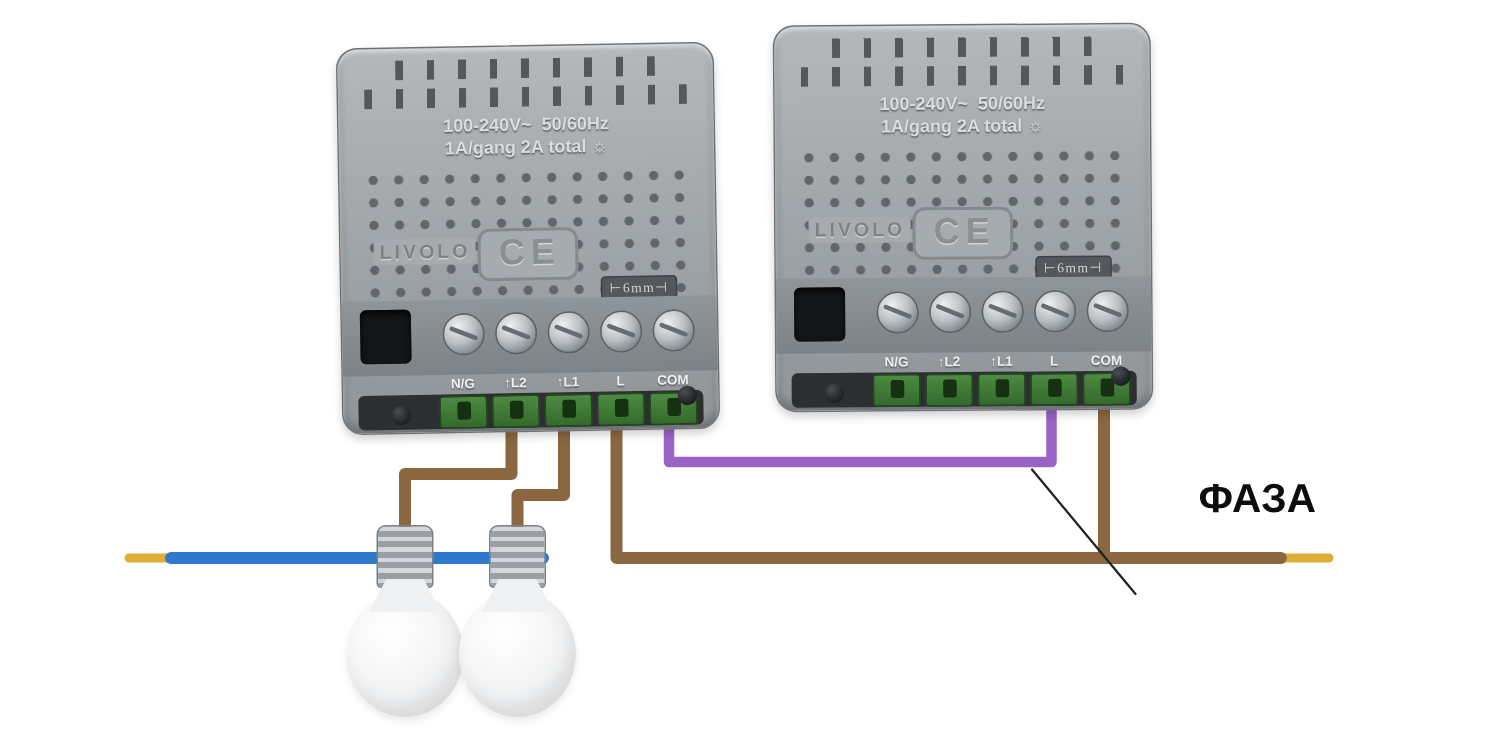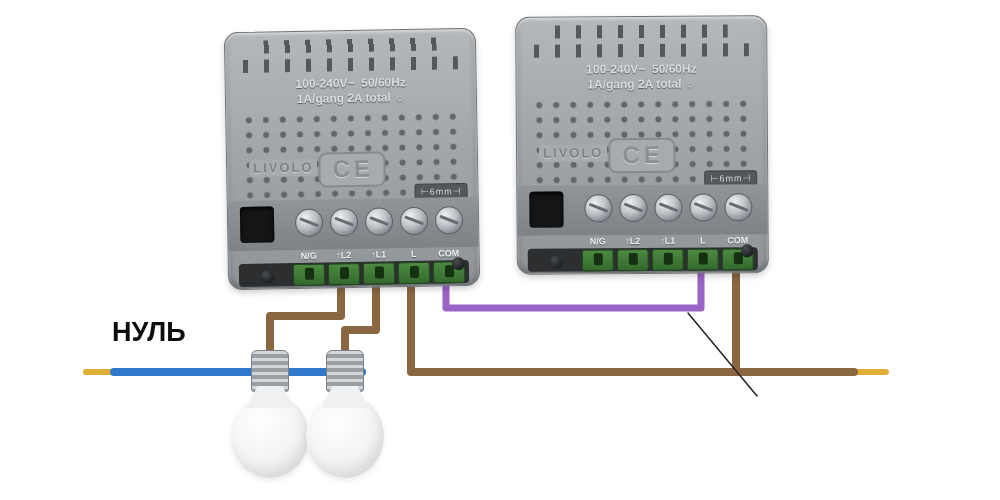--- a/index.html
+++ b/index.html
@@ -21,22 +21,22 @@
   .sun{font-weight:normal;}
   .holes{position:absolute;top:78px;left:10px;right:10px;height:90px;
     background-image:radial-gradient(circle,#61666b 2.8px,rgba(0,0,0,0) 3.3px);
     background-size:17px 15px;background-position:4px 2px;}
   .livolo{position:absolute;left:12px;bottom:24px;font-size:13px;font-weight:bold;letter-spacing:2px;
     color:#7d8286;background:#a6abaf;padding:1px 4px;border-radius:3px;
     text-shadow:0 1px 0 rgba(255,255,255,.45);}
   .ce{position:absolute;left:50%;transform:translateX(-50%);bottom:12px;font-size:24px;font-weight:bold;
     letter-spacing:4px;color:#8a8f93;background:#a6abaf;border:2px solid #858a8e;border-radius:8px;
     padding:1px 10px 2px 12px;text-shadow:0 1px 0 rgba(255,255,255,.5);}
-  .gauge{position:absolute;right:0;bottom:-2px;font-size:9px;color:#d2d6d8;background:#53585c;
-    border:1px solid #3e4347;border-radius:3px;padding:2px 5px;letter-spacing:1px;}
+  .gauge{position:absolute;right:16px;bottom:-2px;font-size:9px;color:#d2d6d8;background:#53585c;
+    border:1px solid #3e4347;border-radius:3px;padding:2px 5px;letter-spacing:1px;font-family:Liberation Serif, serif;}
   .termstrip{position:absolute;top:168px;left:0;right:0;height:50px;
     background:linear-gradient(180deg,#90959a,#7d8287);}
   .nhole{position:absolute;left:12px;top:6px;width:34px;height:36px;background:#141517;border-radius:4px;
     box-shadow:inset 0 2px 4px rgba(0,0,0,.9);}
   .screw{position:absolute;top:9px;width:26px;height:26px;border-radius:50%;
     background:radial-gradient(circle at 35% 30%,#eff1f2,#bac0c4 45%,#868c91 75%,#6e747a);
     border:1px solid #5c6266;}
   .screw::after{content:"";position:absolute;left:3px;right:3px;top:11px;height:3px;background:#666c71;
     border-radius:2px;transform:rotate(22deg);}
   .screw.s1{left:67px;} .screw.s2{left:102px;} .screw.s3{left:137px;} .screw.s4{left:172px;} .screw.s5{left:207px;}
@@ -183,15 +183,15 @@
     <div class="base"></div>
     <div class="neck"></div>
     <div class="globe"></div>
   </div>
   <div class="bulb" style="left:305px;top:350px;">
     <div class="base"></div>
     <div class="neck"></div>
     <div class="globe"></div>
   </div>
 
-  <div class="biglabel" style="left:112px;top:317px;">НУЛЬ</div>
+  <div class="biglabel" style="left:799px;top:317px;">ФАЗА</div>
 
 </div>
 
 </body></html>

